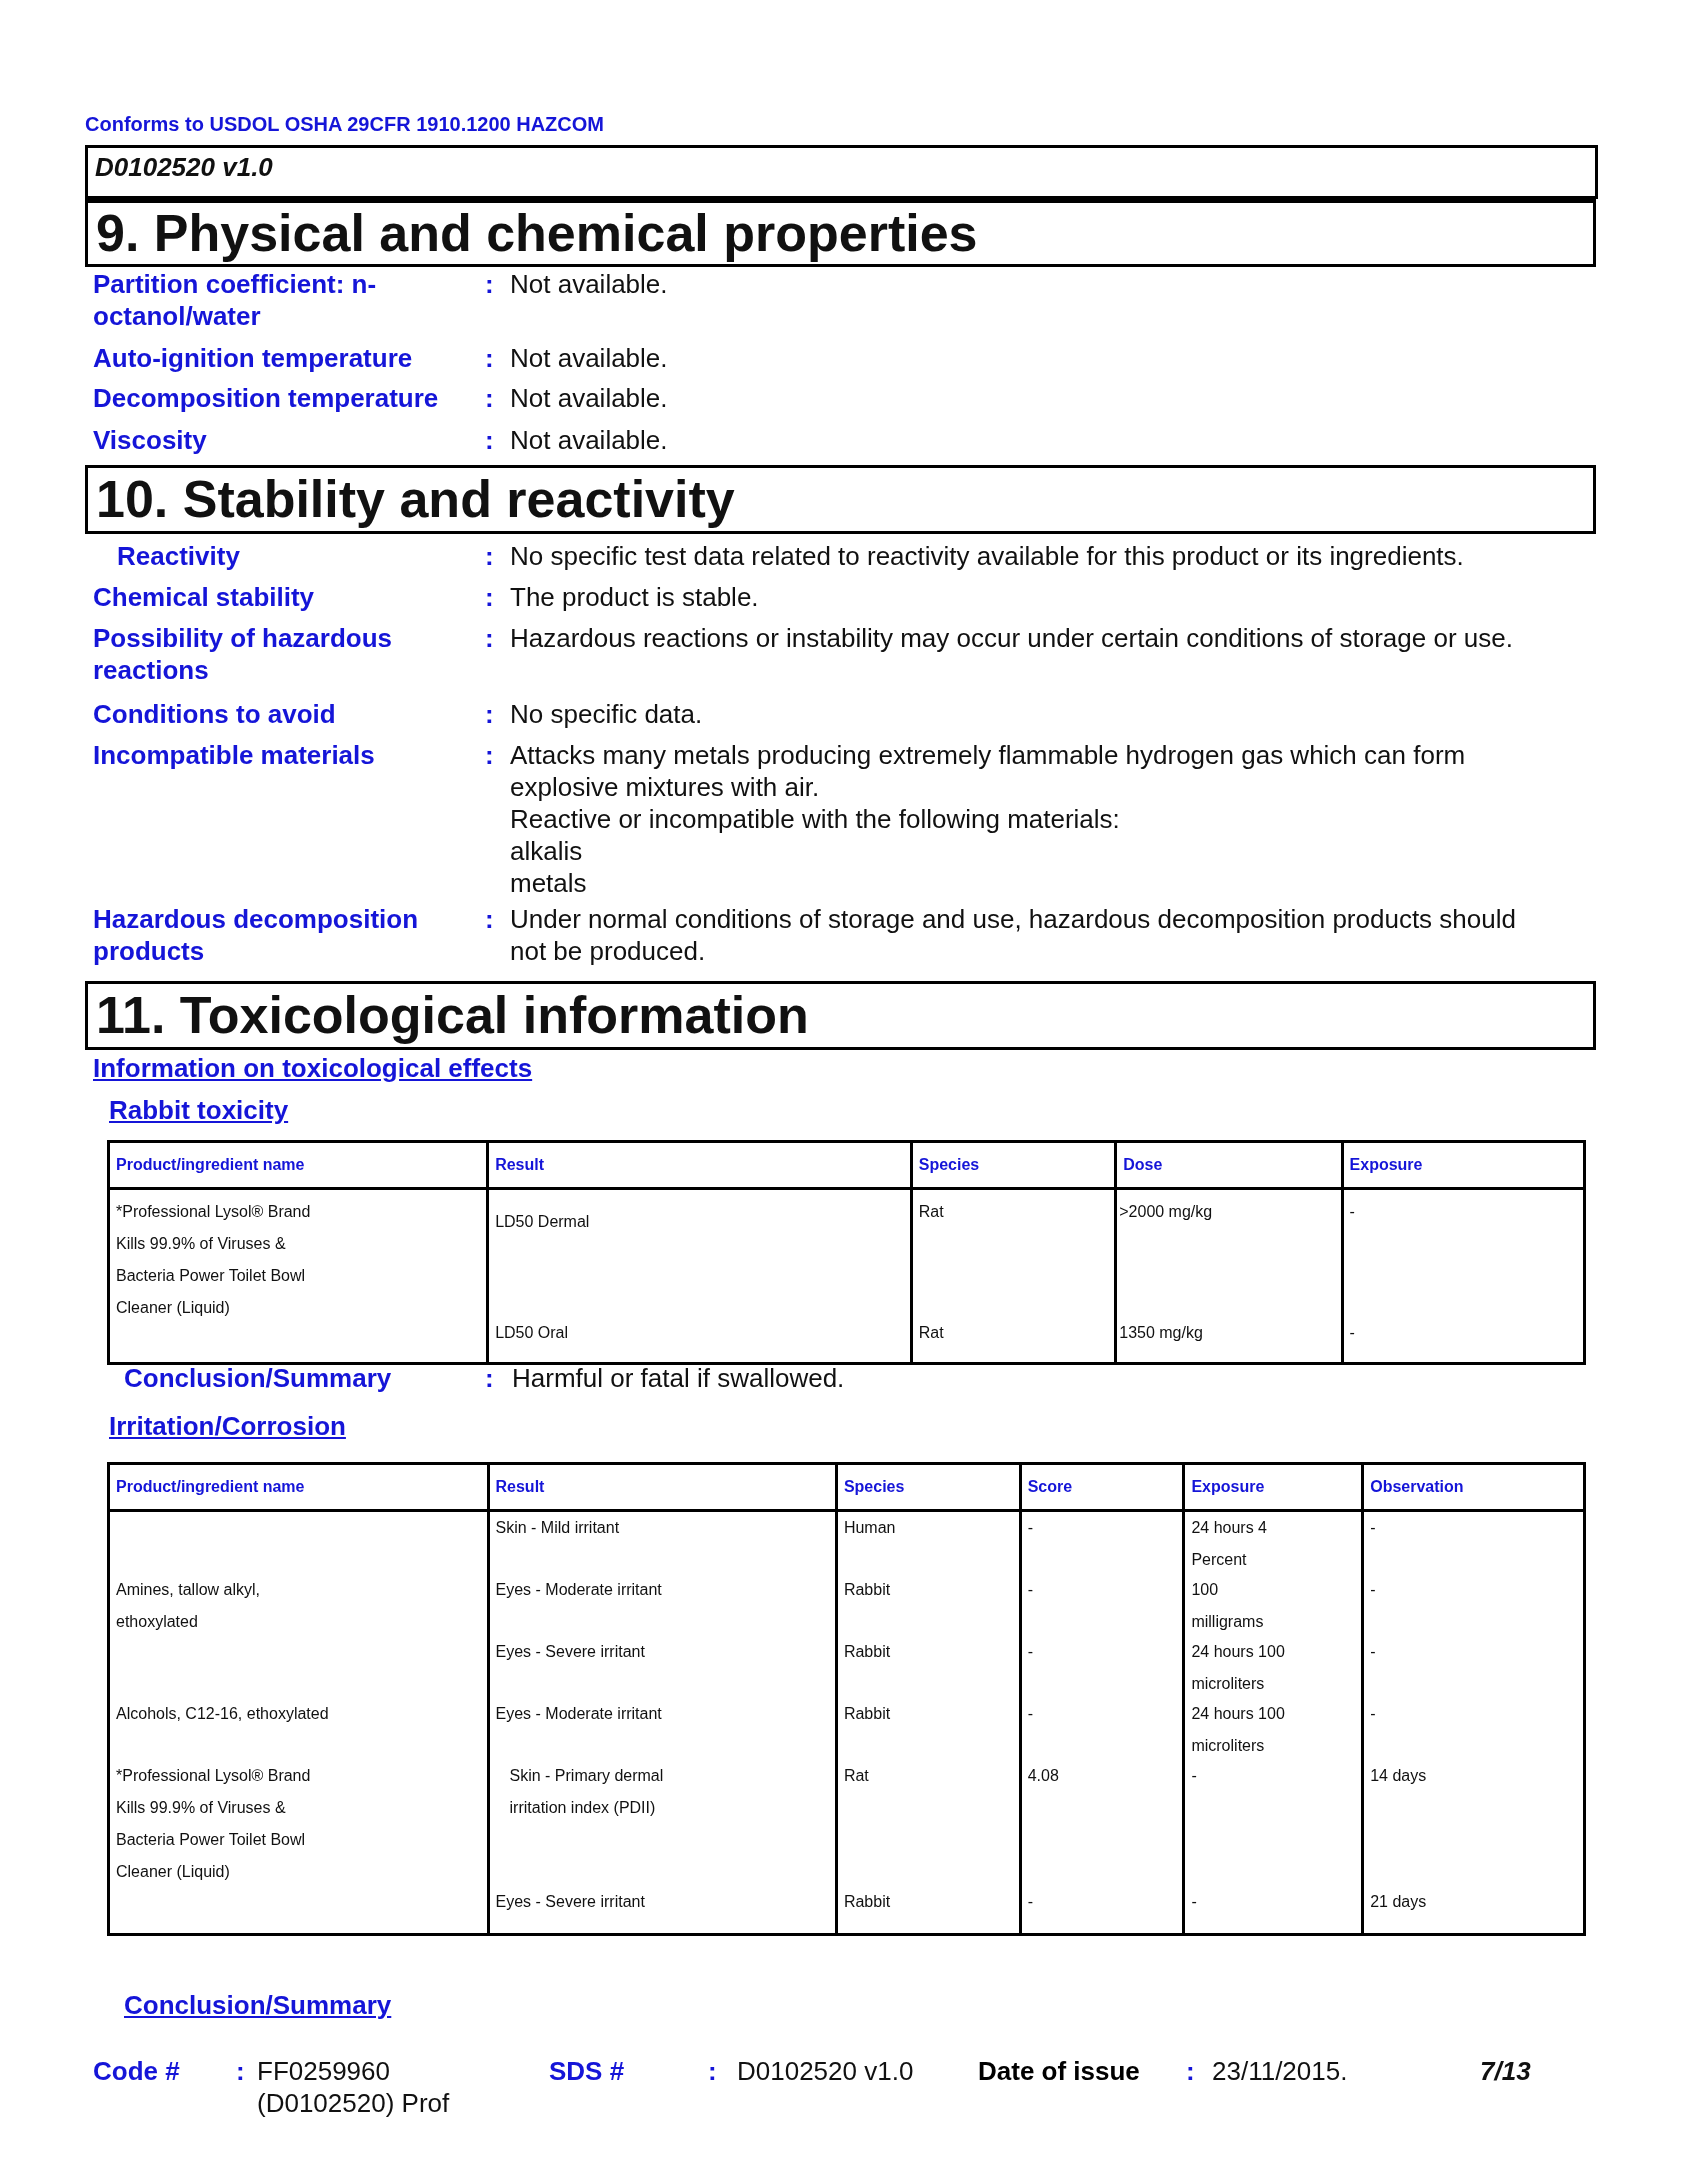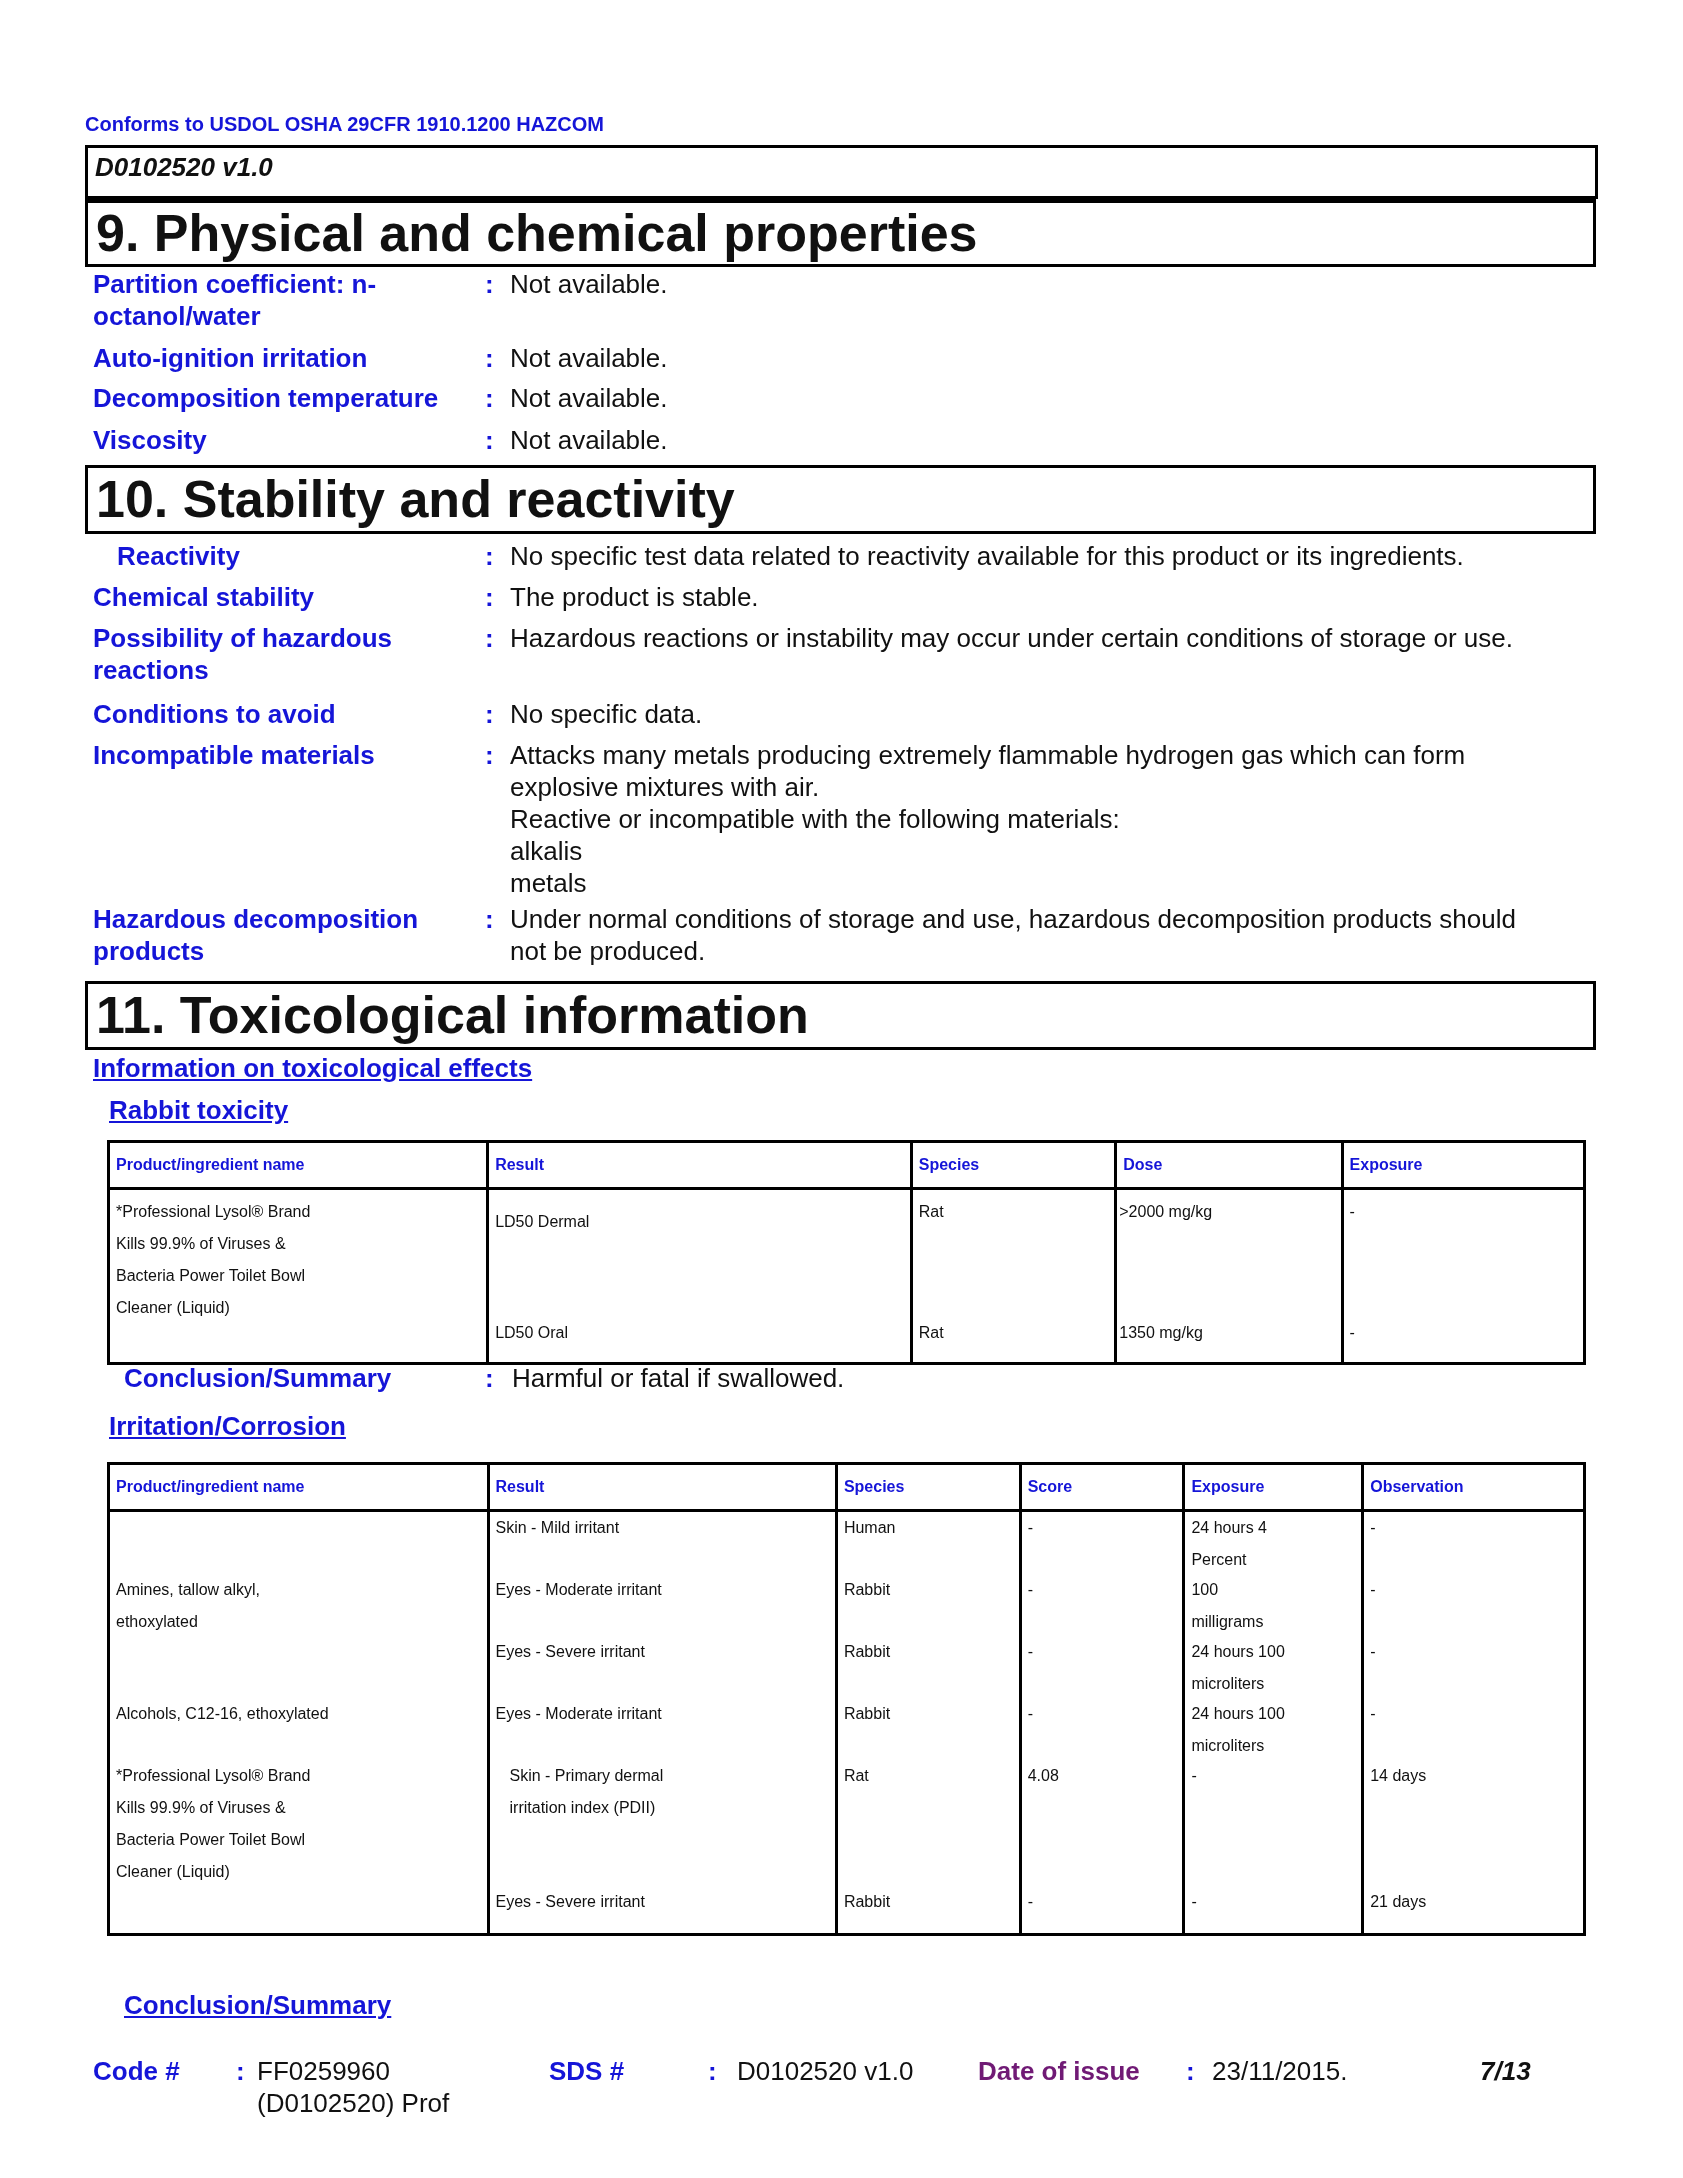--- a/index.html
+++ b/index.html
@@ -28,21 +28,21 @@
 <div class="abs docid">D0102520 v1.0</div>
 
 <div class="abs sechead" style="top:196px;height:71px;border-top-width:7px;">
   <span style="top:0;">9. Physical and chemical properties</span>
 </div>
 <div id="s9rows">
     <div class="abs lbl" style="left: 93px; top: 268px; white-space: pre-line;">Partition coefficient: n-
 octanol/water</div>
     <div class="abs colon" style="left: 485px; top: 268px;">:</div>
     <div class="abs val" style="left: 510px; top: 268px; white-space: pre-line;">Not available.</div>
-    <div class="abs lbl" style="left: 93px; top: 342px; white-space: pre-line;">Auto-ignition irritation</div>
+    <div class="abs lbl" style="left: 93px; top: 342px; white-space: pre-line;">Auto-ignition temperature</div>
     <div class="abs colon" style="left: 485px; top: 342px;">:</div>
     <div class="abs val" style="left: 510px; top: 342px; white-space: pre-line;">Not available.</div>
     <div class="abs lbl" style="left: 93px; top: 382px; white-space: pre-line;">Decomposition temperature</div>
     <div class="abs colon" style="left: 485px; top: 382px;">:</div>
     <div class="abs val" style="left: 510px; top: 382px; white-space: pre-line;">Not available.</div>
     <div class="abs lbl" style="left: 93px; top: 424px; white-space: pre-line;">Viscosity</div>
     <div class="abs colon" style="left: 485px; top: 424px;">:</div>
     <div class="abs val" style="left: 510px; top: 424px; white-space: pre-line;">Not available.</div>
   </div>
 
@@ -216,17 +216,17 @@
 
 <div class="abs ulink" style="left:124px;top:1990px;">Conclusion/Summary</div>
 
 <div class="abs lbl footer" style="left:93px;top:2055px;">Code #</div>
 <div class="abs colon footer" style="left:236px;top:2055px;">:</div>
 <div class="abs val footer" style="left:257px;top:2055px;white-space:pre-line;">FF0259960
 (D0102520) Prof</div>
 <div class="abs lbl footer" style="left:549px;top:2055px;">SDS #</div>
 <div class="abs colon footer" style="left:708px;top:2055px;">:</div>
 <div class="abs val footer" style="left:737px;top:2055px;">D0102520 v1.0</div>
-<div class="abs footer" style="left:978px;top:2055px;font-weight:bold;color:#701a75;">Date of issue</div>
+<div class="abs footer" style="left:978px;top:2055px;font-weight:bold;color:#000000;">Date of issue</div>
 <div class="abs colon footer" style="left:1186px;top:2055px;">:</div>
 <div class="abs val footer" style="left:1212px;top:2055px;">23/11/2015.</div>
 <div class="abs footer" style="left:1480px;top:2055px;font-weight:bold;font-style:italic;color:#111;">7/13</div>
 
 
 </body></html>

